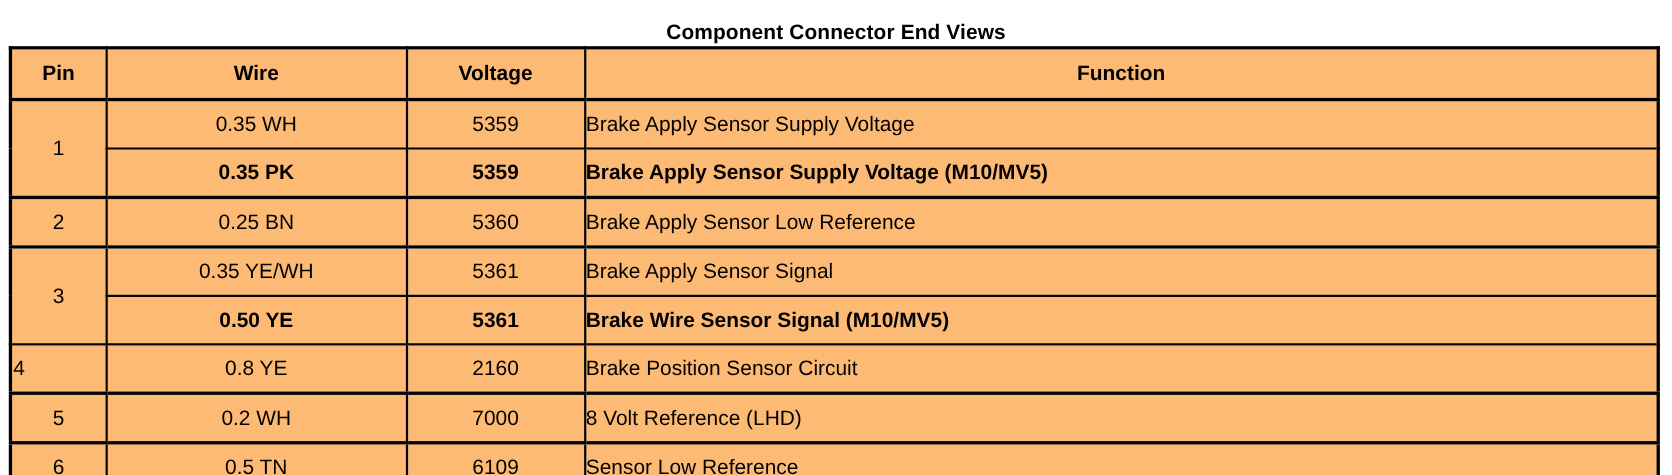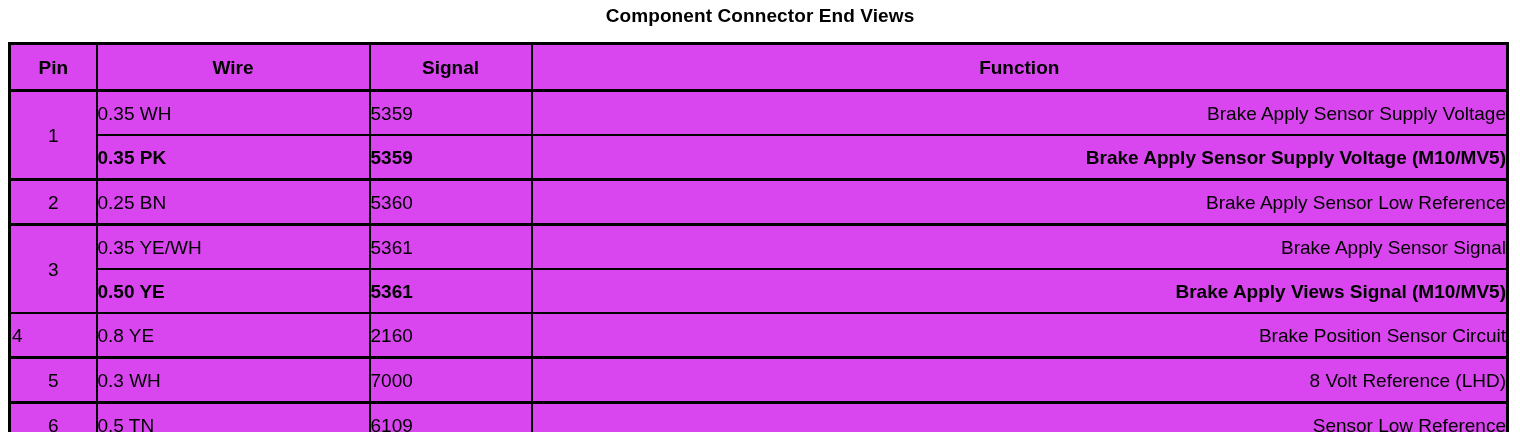--- a/index.html
+++ b/index.html
@@ -22,21 +22,21 @@
     height: 432px;
     box-sizing: border-box;
   }
 
   
   .doc-title {
     text-align: center;
     font-size: 19px;
     font-weight: bold;
     line-height: 1;
-    padding-top: 6px;
+    padding-top: 20px;
     letter-spacing: 0.1px;
     white-space: nowrap;
   }
 
   
   .table-wrap {
     position: absolute;
     left: 8px;
     top: 42px;
     width: 1498px;
@@ -55,38 +55,38 @@
   table.pinout col.c-function { width: 976px; }
 
   table.pinout th,
   table.pinout td {
     border: 2px solid #000;
     padding: 0;
     font-size: 19px;
     line-height: 1;
     height: 42px;
     vertical-align: middle;
-    background: #d946ef;
+    background: #fdba74;
     overflow: hidden;
     white-space: nowrap;
   }
 
   
   table.pinout thead th {
     font-weight: bold;
     text-align: center;
     border-bottom-width: 3px;
     height: 44px;
   }
 
   
   td.cell-pin      { text-align: center; }
-  td.cell-wire     { text-align: left; }
-  td.cell-circuit  { text-align: left; }
-  td.cell-function { text-align: right; padding-left: 9px; }
+  td.cell-wire     { text-align: center; }
+  td.cell-circuit  { text-align: center; }
+  td.cell-function { text-align: left; padding-left: 9px; }
 
   
   td.cell-pin[rowspan] { vertical-align: middle; }
 
   
   td.cell-pin.align-flush-left {
     text-align: left;
     padding-left: 1px;
   }
 
@@ -111,21 +111,21 @@
       <colgroup>
         <col class="c-pin">
         <col class="c-wire">
         <col class="c-circuit">
         <col class="c-function">
       </colgroup>
       <thead>
         <tr>
           <th>Pin</th>
           <th>Wire</th>
-          <th>Signal</th>
+          <th>Voltage</th>
           <th>Function</th>
         </tr>
       </thead>
       <tbody id="table-body">
           <tr>
             <td class="cell-pin" rowspan="2">1</td>
             <td class="cell-wire">0.35 WH</td>
             <td class="cell-circuit">5359</td>
             <td class="cell-function">Brake Apply Sensor Supply Voltage</td>
           </tr>
@@ -142,31 +142,31 @@
           </tr>
           <tr class="group-start">
             <td class="cell-pin" rowspan="2">3</td>
             <td class="cell-wire">0.35 YE/WH</td>
             <td class="cell-circuit">5361</td>
             <td class="cell-function">Brake Apply Sensor Signal</td>
           </tr>
           <tr class="subrow-continued">
             <td class="cell-wire">0.50 YE</td>
             <td class="cell-circuit">5361</td>
-            <td class="cell-function">Brake Apply Views Signal (M10/MV5)</td>
+            <td class="cell-function">Brake Wire Sensor Signal (M10/MV5)</td>
           </tr>
           <tr class="thin-top">
             <td class="cell-pin align-flush-left">4</td>
             <td class="cell-wire">0.8 YE</td>
             <td class="cell-circuit">2160</td>
             <td class="cell-function">Brake Position Sensor Circuit</td>
           </tr>
           <tr class="group-start">
             <td class="cell-pin">5</td>
-            <td class="cell-wire">0.3 WH</td>
+            <td class="cell-wire">0.2 WH</td>
             <td class="cell-circuit">7000</td>
             <td class="cell-function">8 Volt Reference (LHD)</td>
           </tr>
           <tr class="group-start">
             <td class="cell-pin">6</td>
             <td class="cell-wire">0.5 TN</td>
             <td class="cell-circuit">6109</td>
             <td class="cell-function">Sensor Low Reference</td>
           </tr>
         </tbody>

